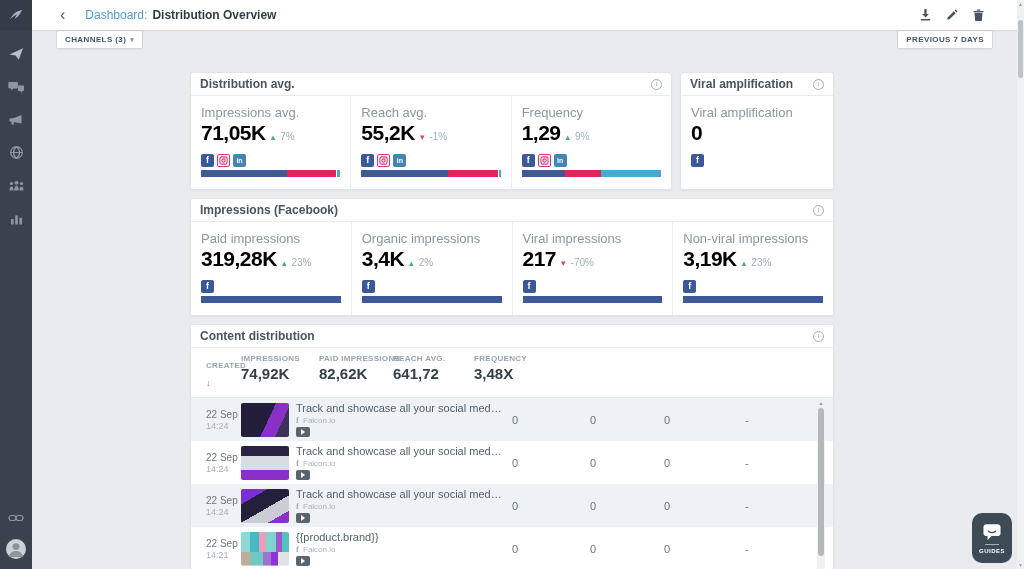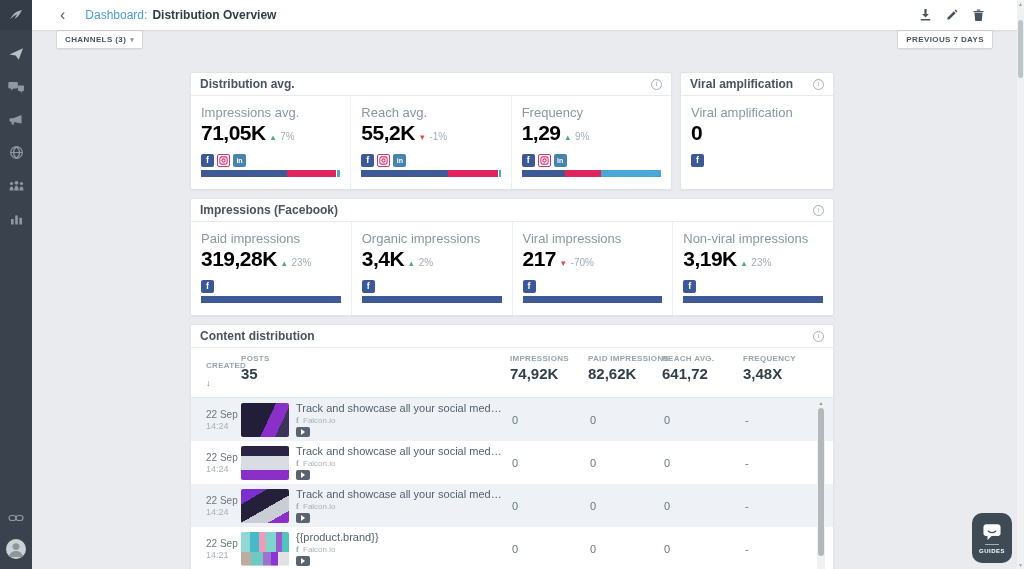--- a/index.html
+++ b/index.html
@@ -388,24 +388,20 @@
     <div class="card-head">
       <span class="card-title">Content distribution</span>
       <span class="info-ic">i</span>
     </div>
 
     <div class="table-summary">
       <div class="colc">
         <span class="th-label">CREATED</span>
         <span class="sort-arrow">↓</span>
       </div>
-      <div class="colp">
-        <div class="th-label">POSTS</div>
-        <div class="th-value">35</div>
-      </div>
       <div class="cv1">
         <div class="th-label">IMPRESSIONS</div>
         <div class="th-value">74,92K</div>
       </div>
       <div class="cv2">
         <div class="th-label">PAID IMPRESSIONS</div>
         <div class="th-value">82,62K</div>
       </div>
       <div class="cv3">
         <div class="th-label">REACH AVG.</div>

